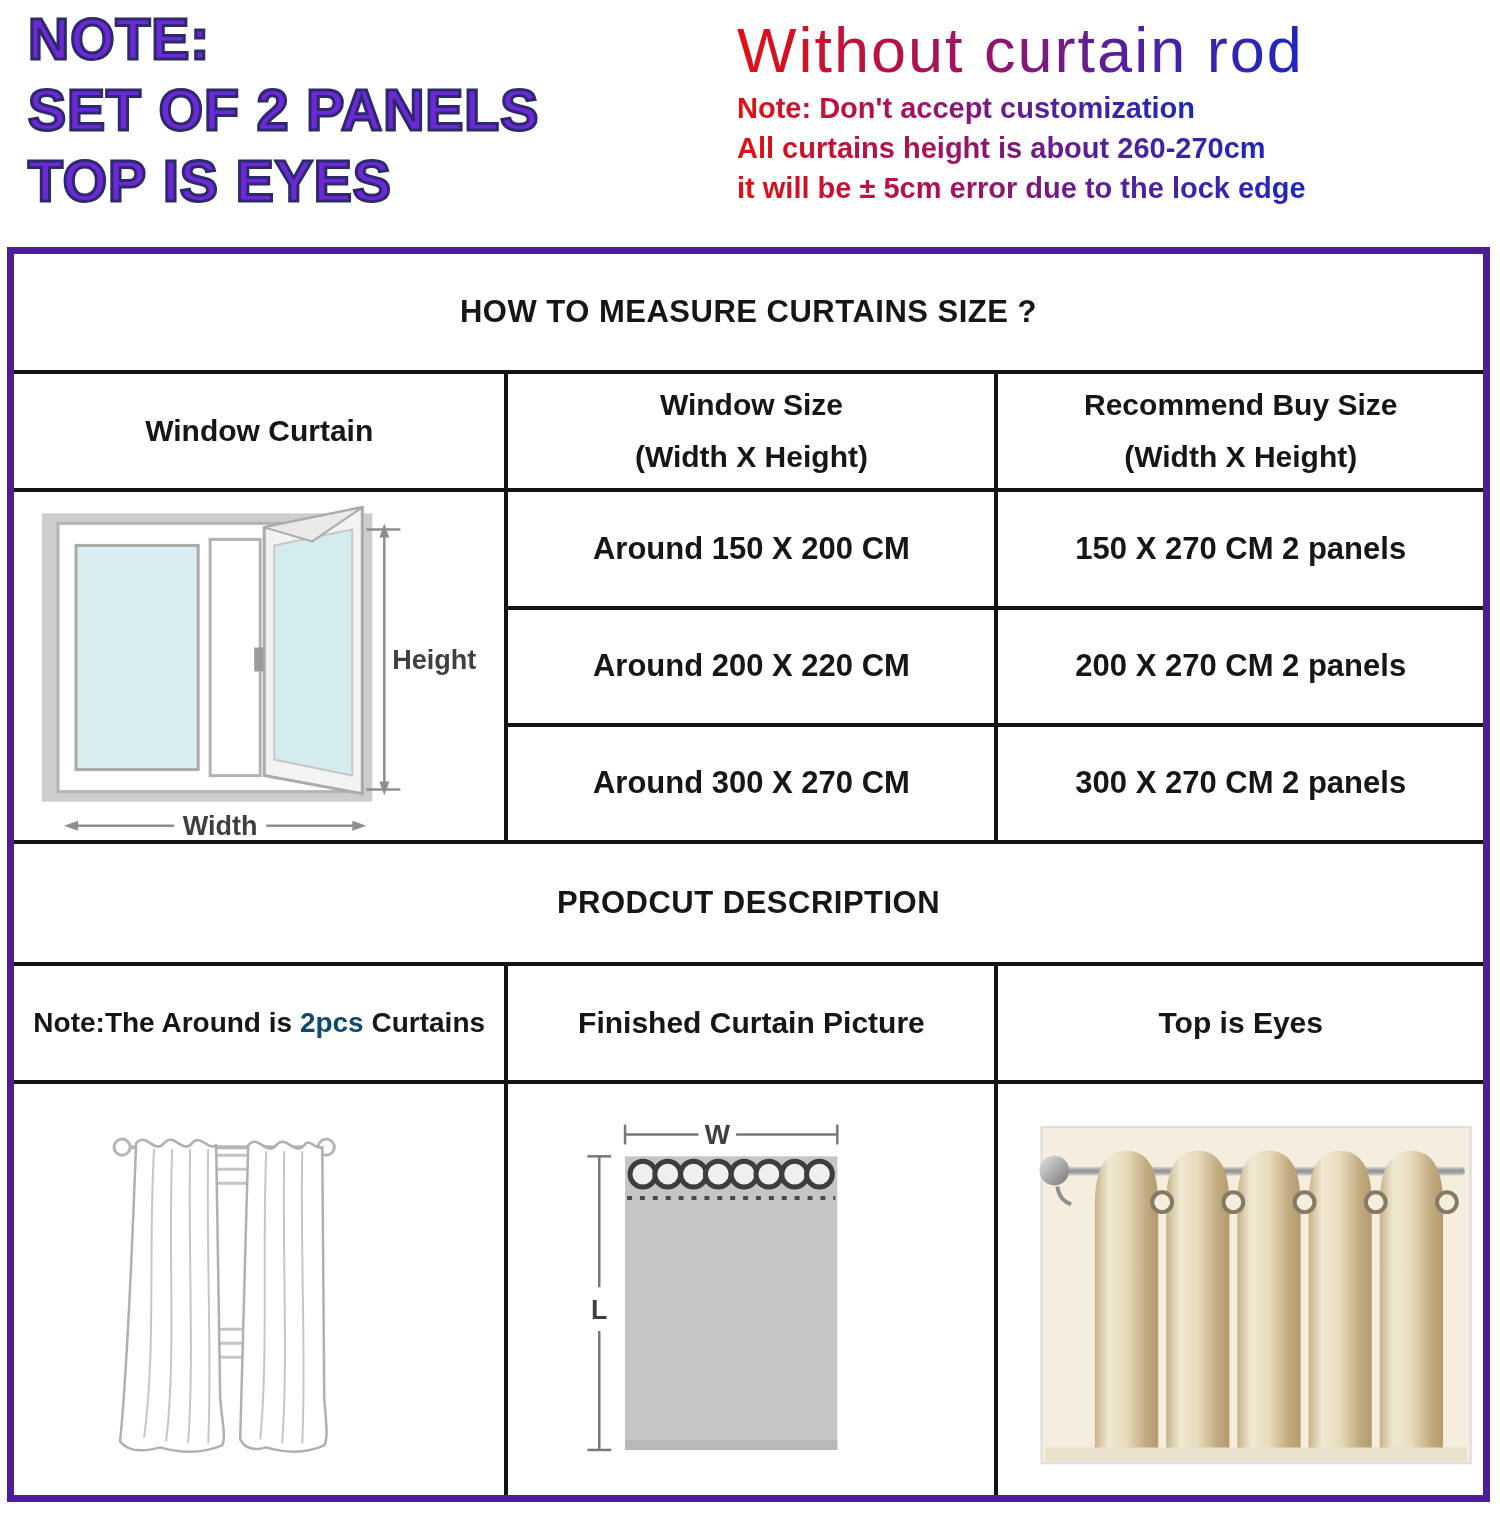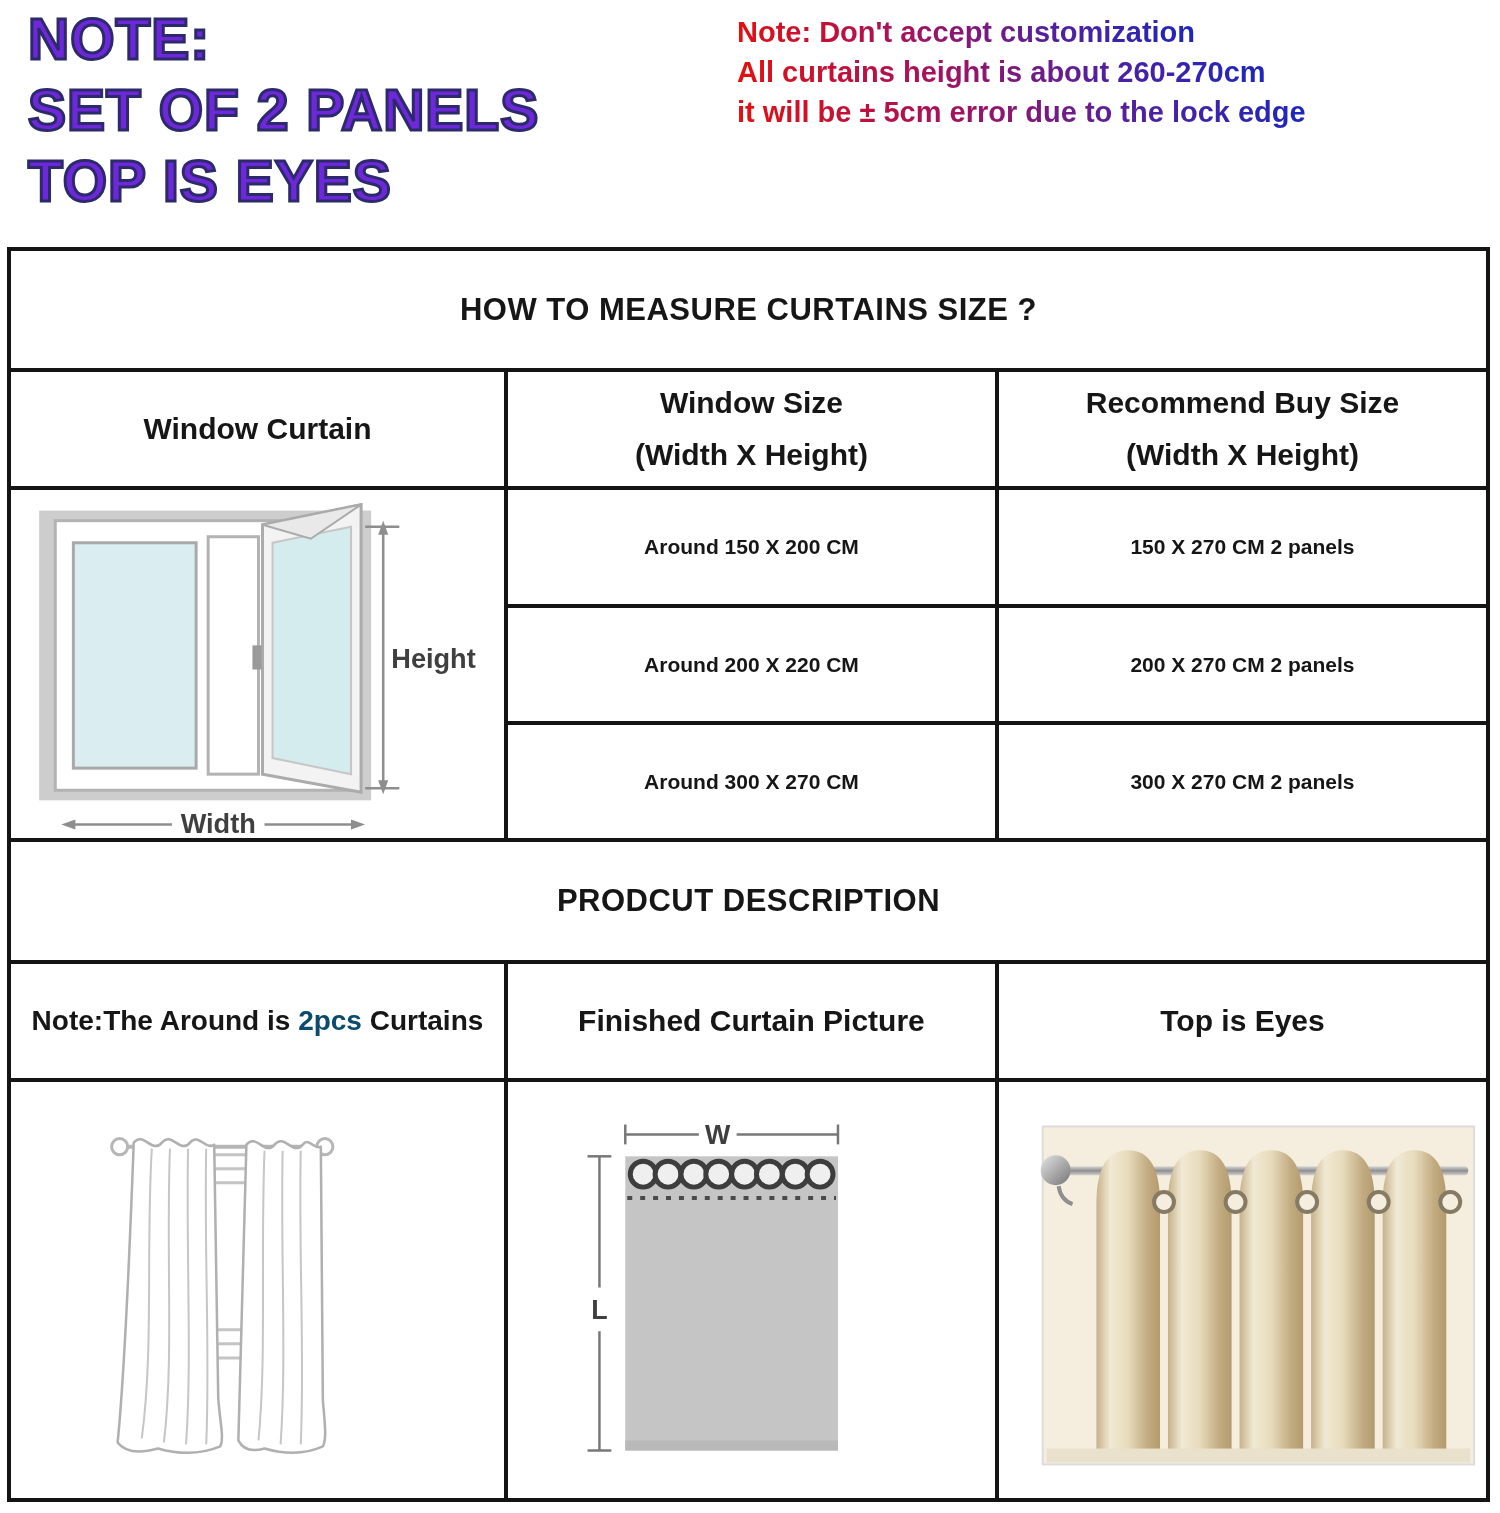--- a/index.html
+++ b/index.html
@@ -32,30 +32,30 @@
     -webkit-text-fill-color:transparent;
   }
   .big-title { font-size:63px; font-weight:400; letter-spacing:2px; line-height:76px; }
   .sub-line  { font-size:29px; font-weight:bold; line-height:40px; }
 
   
   table.size-table {
     position:absolute; left:7px; top:247px;
     width:1483px; height:1255px;
     border-collapse:collapse; table-layout:fixed;
-    border:4px solid #4c1d95;
+    border:7px solid #4c1d95;
   }
   .size-table td {
     border:4px solid #141414;
     text-align:center; vertical-align:middle;
     font-weight:bold; color:#161616; padding:0 4px;
   }
   .cell-title   { font-size:31px; letter-spacing:0.5px; }
   .cell-header  { font-size:30px; line-height:52px; }
-  .cell-size    { font-size:21px; }
+  .cell-size    { font-size:31px; }
   .cell-note    { font-size:28px; }
   .hl-red       { color:#0c4a6e; }
   td.img-cell   { padding:0; }
   td.img-cell svg { display:block; width:100%; height:100%; }
 
   tr.r-title  { height:121px; }
   tr.r-head   { height:118px; }
   tr.r-size1  { height:118px; }
   tr.r-size2  { height:117px; }
   tr.r-size3  { height:117px; }
@@ -67,20 +67,21 @@
 </head>
 <body>
 
 <div class="note-block">
   <div class="outline-text">NOTE:</div>
   <div class="outline-text">SET OF 2 PANELS</div>
   <div class="outline-text">TOP IS EYES</div>
 </div>
 
 <div class="right-block">
+  <div class="big-title grad">Without curtain rod</div>
   <div class="sub-line grad">Note: Don't accept customization</div>
   <div class="sub-line grad">All curtains height is about 260-270cm</div>
   <div class="sub-line grad">it will be ± 5cm error due to the lock edge</div>
 </div>
 
 <table class="size-table">
   <colgroup>
       <col style="width:33.6%">
       <col style="width:33.2%">
       <col style="width:33.2%">

